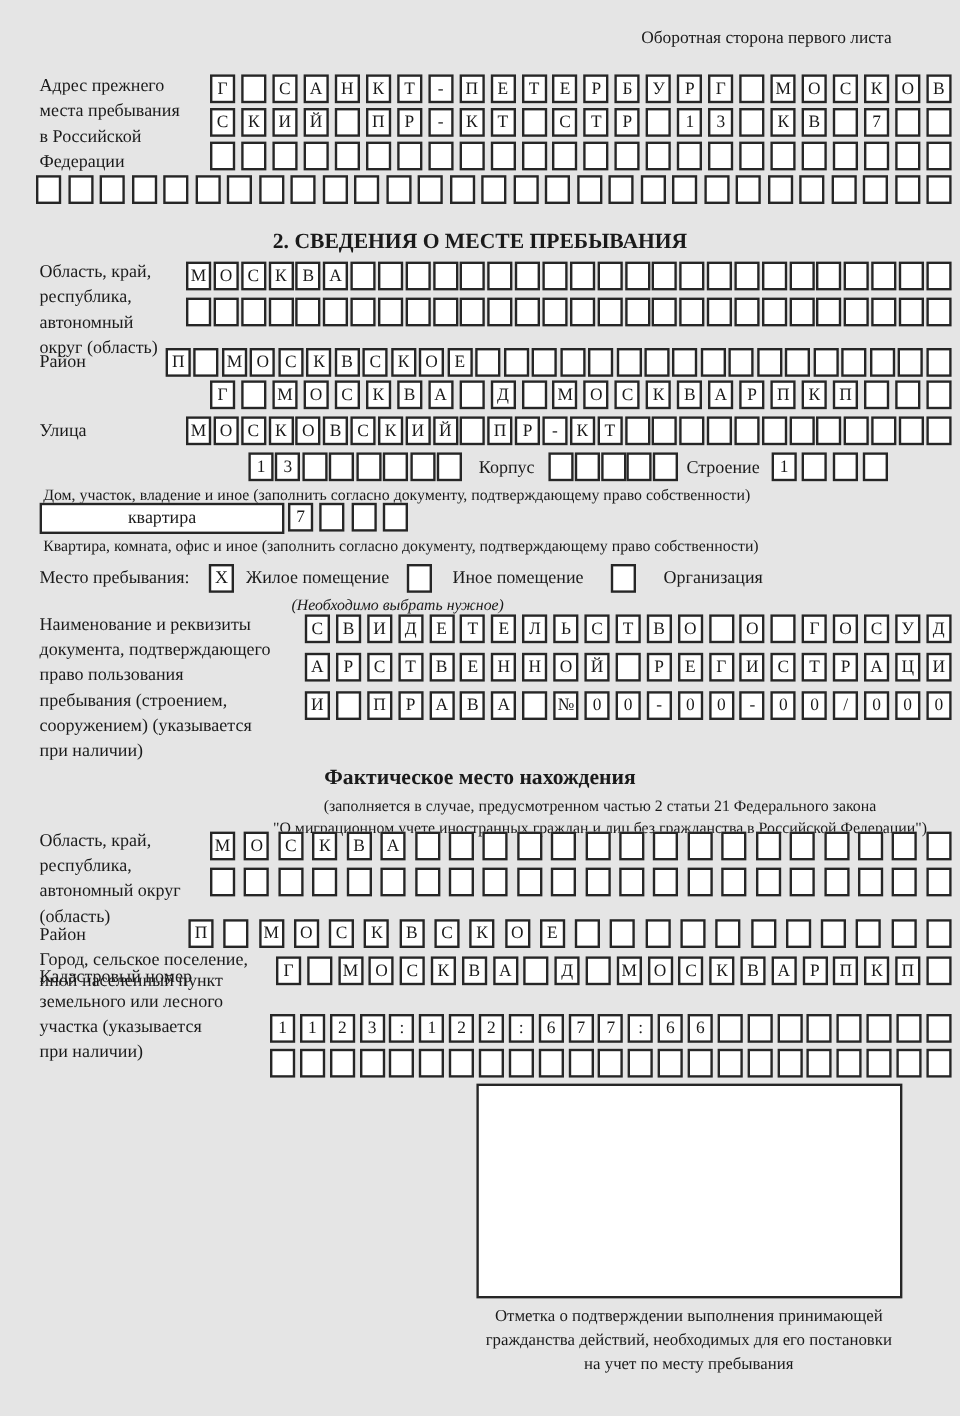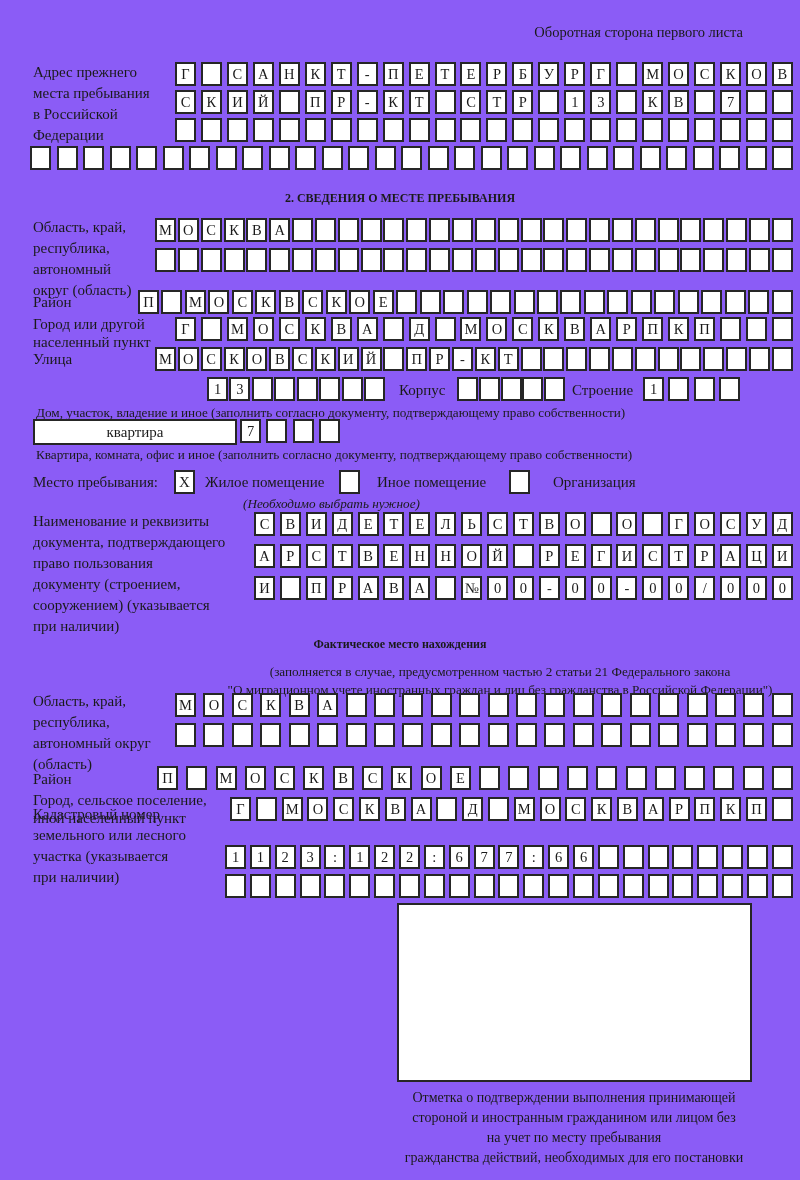--- a/index.html
+++ b/index.html
@@ -1,26 +1,26 @@
 <!DOCTYPE html>
 <html><head>
 <meta charset="utf-8">
 <style>
   html,body{margin:0;padding:0;background:#fff;}
   .page{
-    position:relative;width:800px;height:1180px;background:#8b5cf6;
+    position:relative;width:800px;height:1180px;background:#e5e5e5;
     font-family:"Liberation Serif",serif;color:#1a1a1a;overflow:hidden;
   }
   .t{position:absolute;font-size:15px;line-height:20px;white-space:nowrap;}
   .lbl{position:absolute;font-size:15px;line-height:21px;}
   .lbl div{white-space:nowrap;}
   .lbl.tight{line-height:18px;}
   .cap{position:absolute;font-size:13.2px;line-height:17px;white-space:nowrap;}
   .center{left:0;right:0;text-align:center;white-space:nowrap;}
-  .title{position:absolute;font-weight:bold;font-size:12px;}
+  .title{position:absolute;font-weight:bold;font-size:18px;}
   .cellrow{position:absolute;display:flex;justify-content:space-between;height:24px;}
   .cell{
     width:21px;height:24px;border:2px solid #262626;box-sizing:border-box;
     display:flex;align-items:center;justify-content:center;
     font-size:14.5px;font-family:"Liberation Serif",serif;background:#fff;flex:0 0 auto;
   }
   .bigbox{
     position:absolute;border:2px solid #262626;box-sizing:border-box;height:26px;
     display:flex;align-items:center;justify-content:center;font-size:15px;background:#fff;
   }
@@ -248,24 +248,20 @@
       <span class="cell"></span>
       <span class="cell"></span>
       <span class="cell"></span>
       <span class="cell"></span>
       <span class="cell"></span>
       <span class="cell"></span>
       <span class="cell"></span>
       <span class="cell"></span>
     </div>
 
-  <div class="lbl tight" style="left:33px;top:315px;">
-    <div>Город или другой</div>
-    <div>населенный пункт</div>
-  </div>
   <div class="cellrow" style="left:175px;top:317px;width:618px;">
       <span class="cell">Г</span>
       <span class="cell"></span>
       <span class="cell">М</span>
       <span class="cell">О</span>
       <span class="cell">С</span>
       <span class="cell">К</span>
       <span class="cell">В</span>
       <span class="cell">А</span>
       <span class="cell"></span>
@@ -360,21 +356,21 @@
   <div class="checkbox" style="left:339px;top:470px;"></div>
   <div class="t" style="left:377px;top:472px;">Иное помещение</div>
   <div class="checkbox" style="left:509px;top:470px;"></div>
   <div class="t" style="left:553px;top:472px;">Организация</div>
   <div class="cap" style="left:243px;top:495px;font-style:italic;">(Необходимо выбрать нужное)</div>
 
   <div class="lbl" style="left:33px;top:511px;">
     <div>Наименование и реквизиты</div>
     <div>документа, подтверждающего</div>
     <div>право пользования</div>
-    <div>документу (строением,</div>
+    <div>пребывания (строением,</div>
     <div>сооружением) (указывается</div>
     <div>при наличии)</div>
   </div>
   <div class="cellrow" style="left:254px;top:512px;width:539px;">
       <span class="cell">С</span>
       <span class="cell">В</span>
       <span class="cell">И</span>
       <span class="cell">Д</span>
       <span class="cell">Е</span>
       <span class="cell">Т</span>
@@ -608,18 +604,17 @@
       <span class="cell"></span>
       <span class="cell"></span>
       <span class="cell"></span>
       <span class="cell"></span>
       <span class="cell"></span>
     </div>
 
   <div class="stamp" style="left:397px;top:903px;width:355px;height:179px;"></div>
   <div class="stampcap" style="left:349px;top:1088px;width:450px;">
     <div>Отметка о подтверждении выполнения принимающей</div>
-    <div>стороной и иностранным гражданином или лицом без</div>
+    <div>гражданства действий, необходимых для его постановки</div>
     <div>на учет по месту пребывания</div>
-    <div>гражданства действий, необходимых для его постановки</div>
   </div>
 
 </div>
 
 </body></html>

